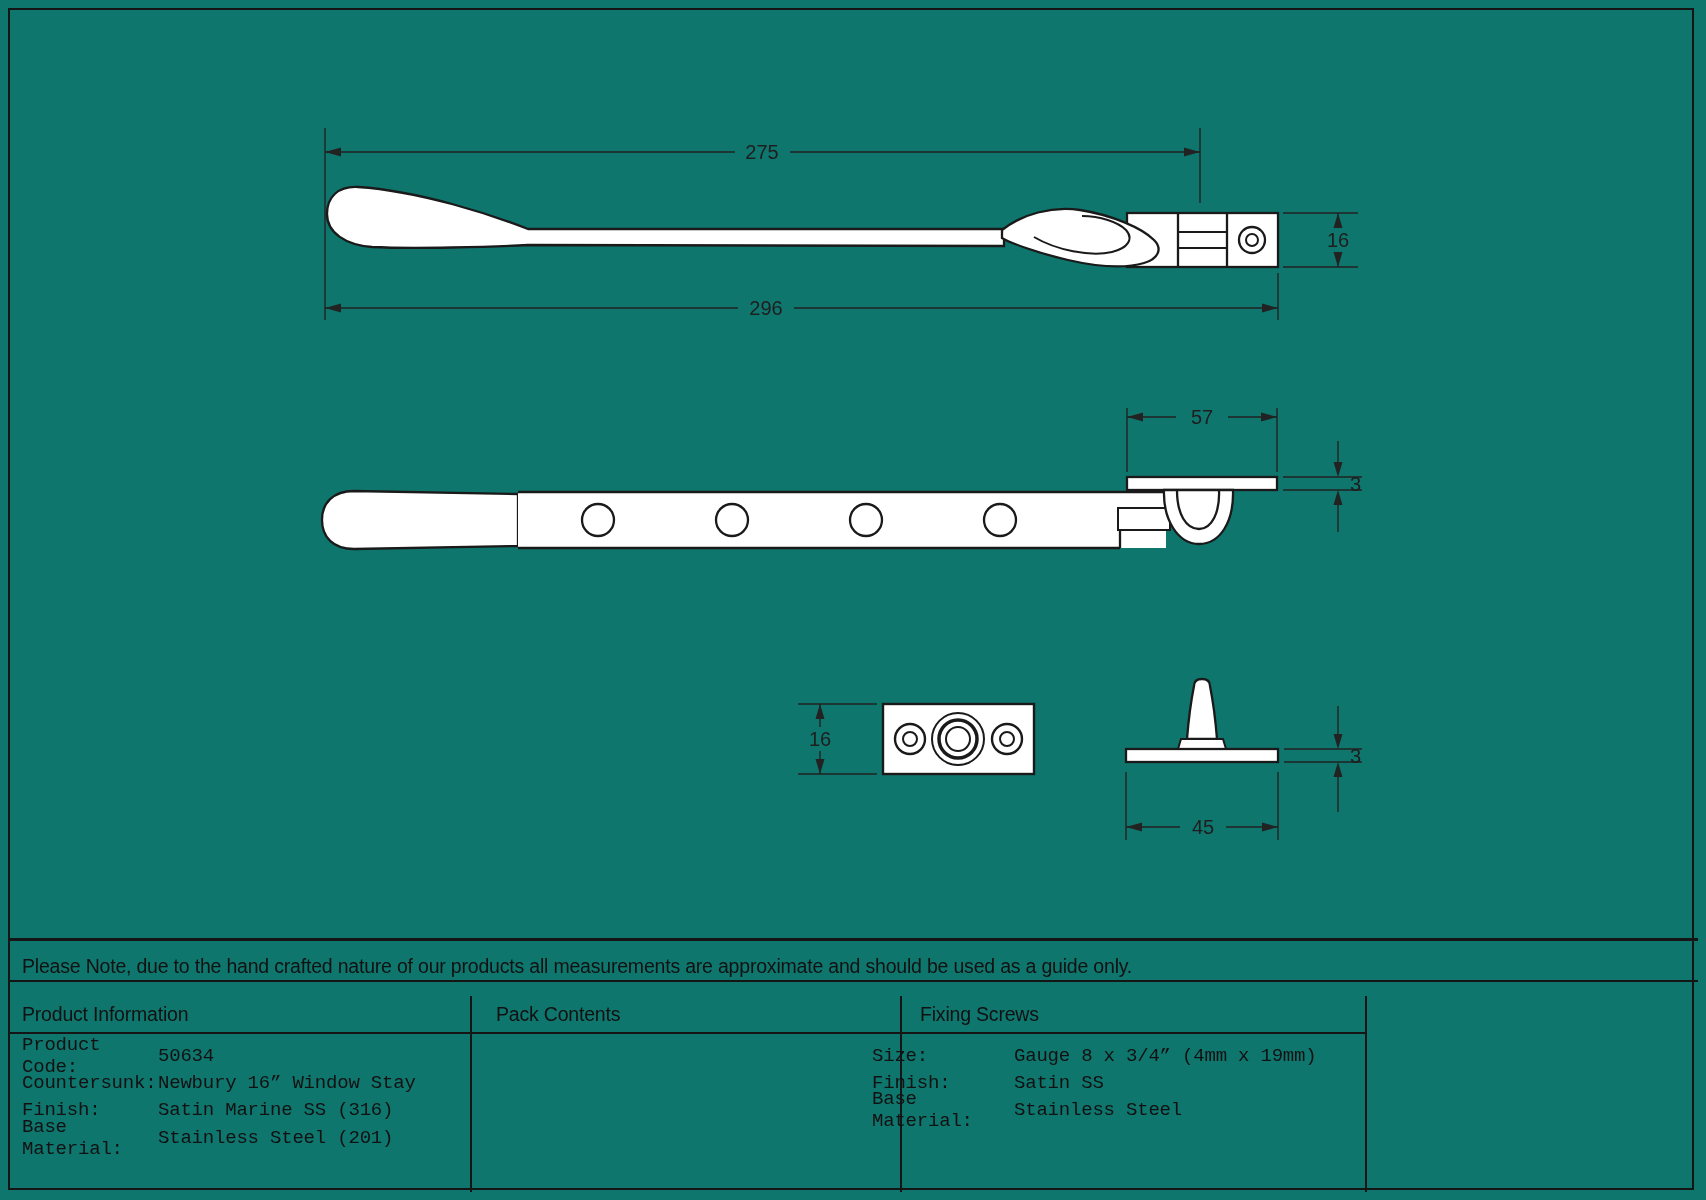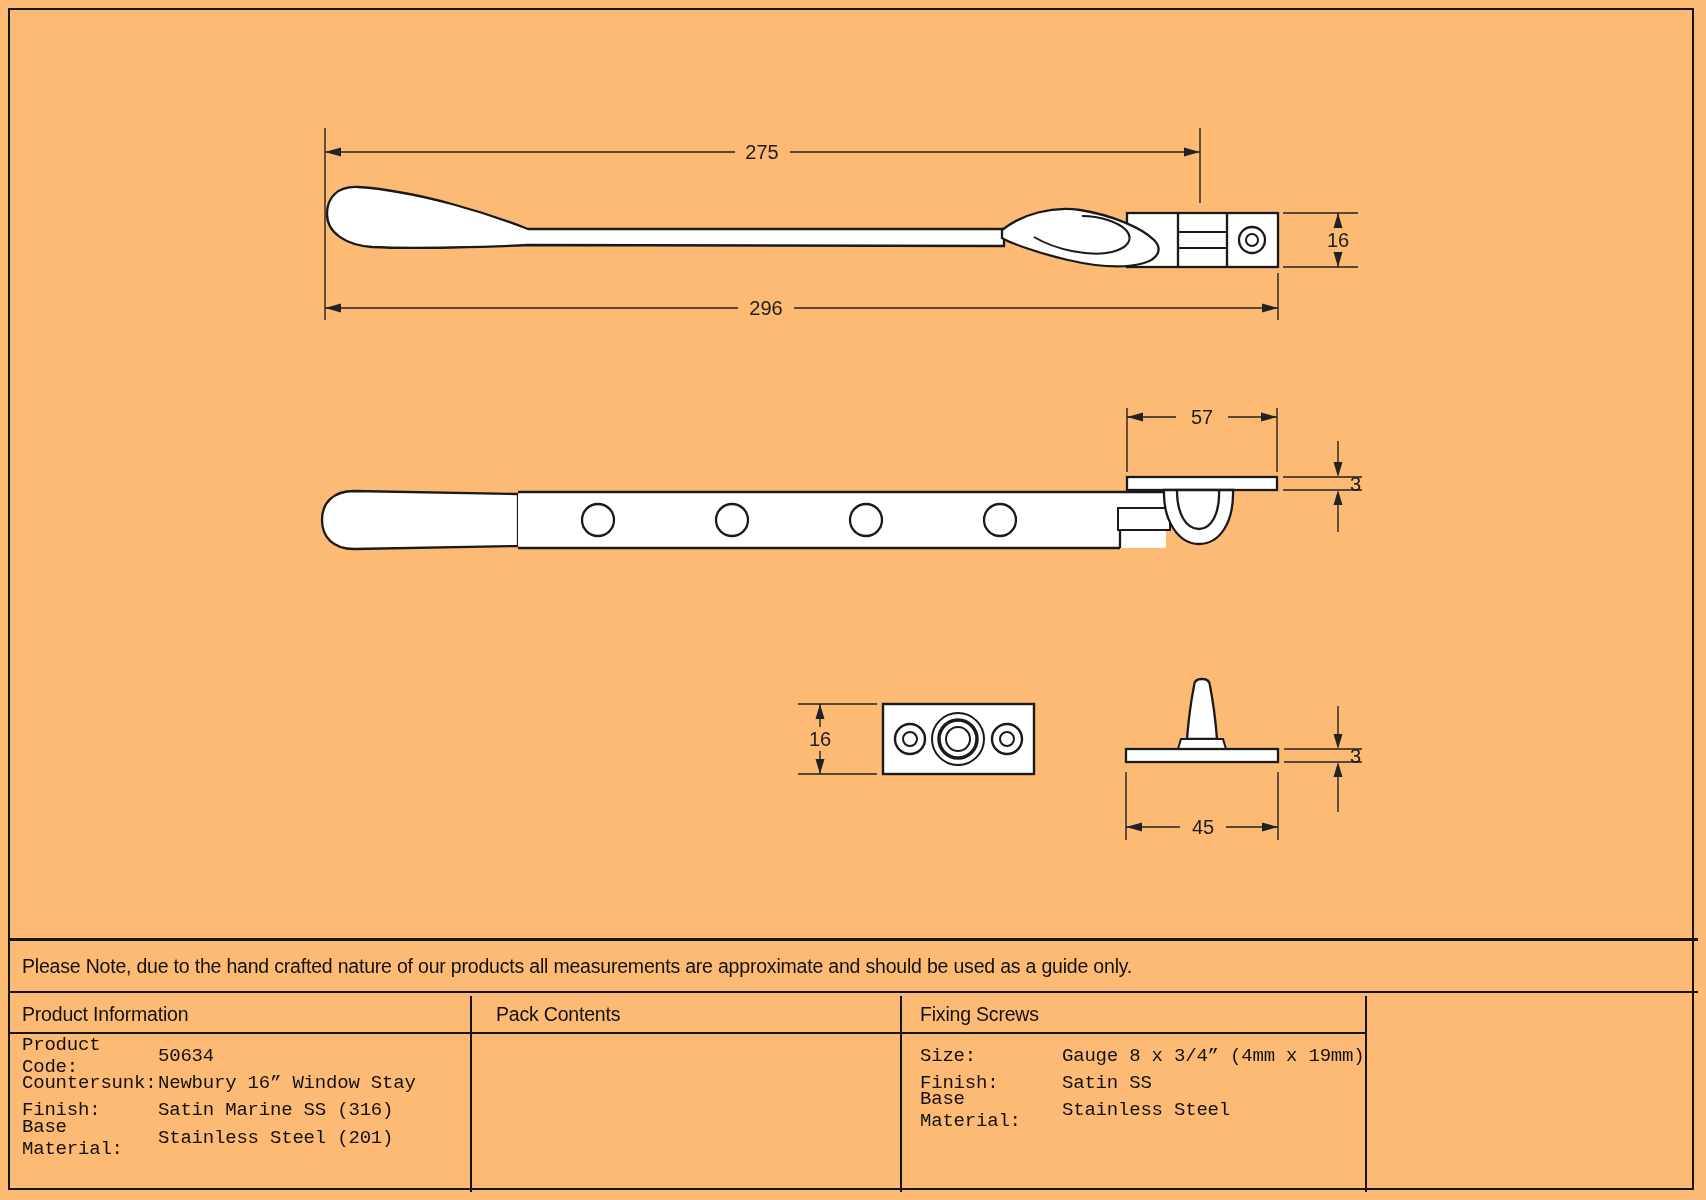--- a/index.html
+++ b/index.html
@@ -1,23 +1,23 @@
 <!DOCTYPE html>
 <html><head>
 <meta charset="utf-8">
 <style>
   html,body{margin:0;padding:0;background:#ffffff;}
-  #page{position:relative;width:1706px;height:1200px;background:#fdba74;overflow:hidden;
+  #page{position:relative;width:1706px;height:1200px;background:#0f766e;overflow:hidden;
         font-family:"Liberation Sans",sans-serif;color:#111;}
   .page-border{position:absolute;left:8px;top:8px;width:1686px;height:1182px;
         border:2px solid #151515;box-sizing:border-box;}
   svg text{font-family:"Liberation Sans",sans-serif;font-size:20px;fill:#1e1e1e;}
 
   
-  .note-row{position:absolute;left:8px;top:938px;width:1690px;height:55px;box-sizing:border-box;
+  .note-row{position:absolute;left:8px;top:938px;width:1690px;height:44px;box-sizing:border-box;
         border-top:3px solid #151515;border-bottom:2px solid #151515;
         line-height:50px;padding-left:14px;font-size:19.5px;letter-spacing:-0.2px;}
   .vdiv{position:absolute;top:996px;width:2px;height:196px;background:#151515;}
   .header-underline{position:absolute;left:10px;top:1032px;width:1355px;height:2px;background:#151515;}
   .th{position:absolute;top:996px;height:36px;line-height:36px;font-size:19.5px;letter-spacing:-0.2px;}
   .body-col{position:absolute;top:1042px;font-size:19px;letter-spacing:-0.2px;font-family:Liberation Mono, monospace;}
   .body-col .row{display:flex;height:27.4px;align-items:center;}
   .lbl1{width:136px;flex:none;}
   .lbl3{width:142px;flex:none;}
 
@@ -202,21 +202,21 @@
     </div>
     <div class="row">
       <span class="lbl1">Base Material:</span>
       <span>Stainless Steel (201)</span>
     </div>
   </div>
 
   
 
   
-  <div class="body-col" style="left:920px;">
+  <div class="body-col" style="left:872px;">
     <div class="row">
       <span class="lbl3">Size:</span>
       <span>Gauge 8 x 3/4” (4mm x 19mm)</span>
     </div>
     <div class="row">
       <span class="lbl3">Finish:</span>
       <span>Satin SS</span>
     </div>
     <div class="row">
       <span class="lbl3">Base Material:</span>

